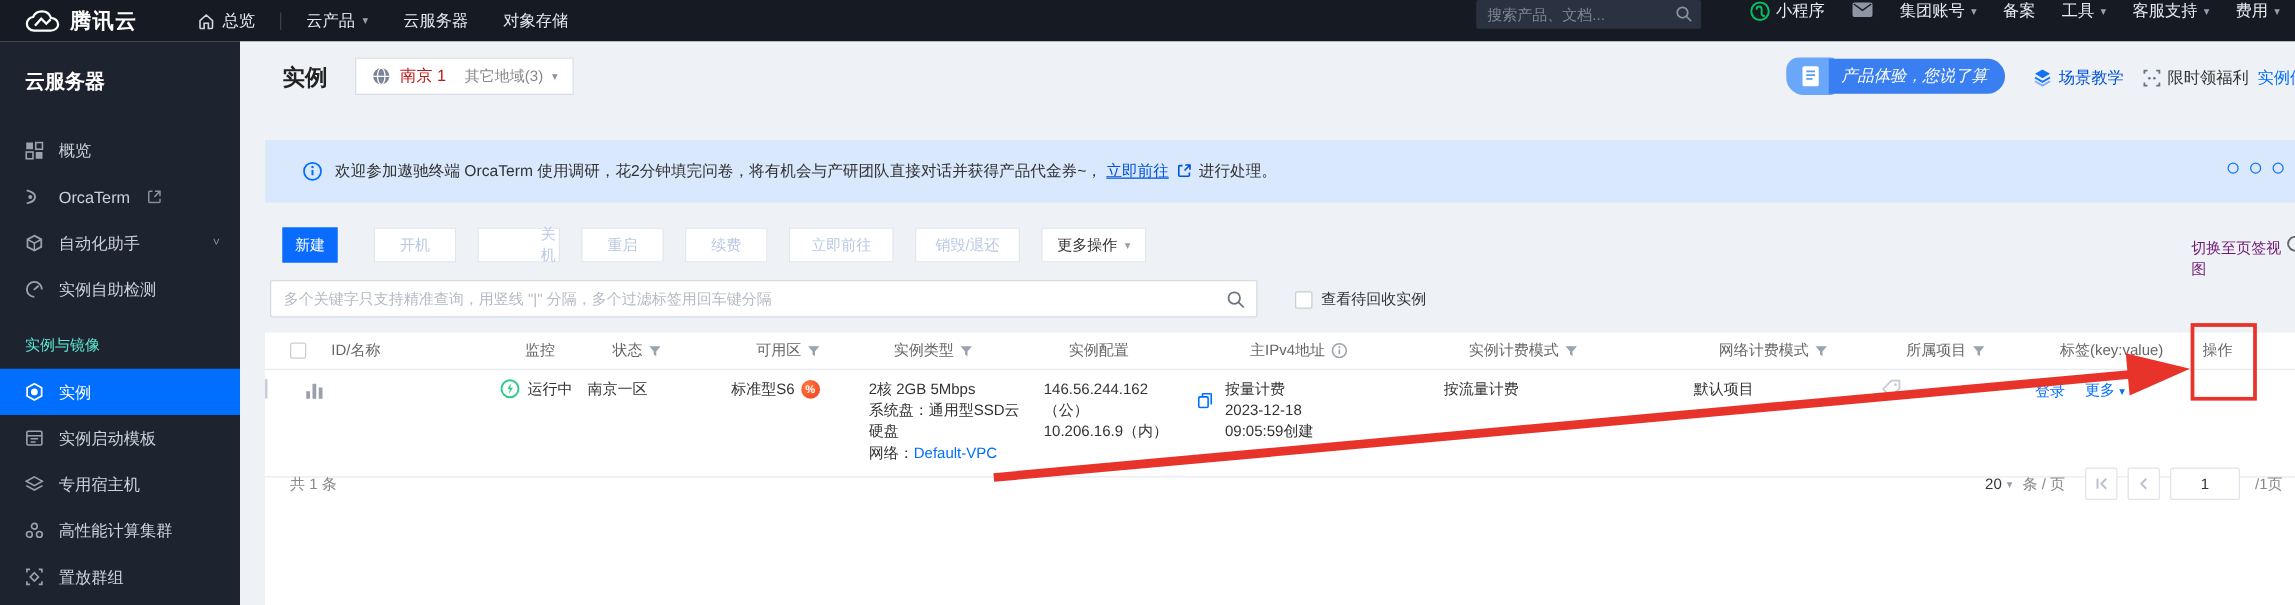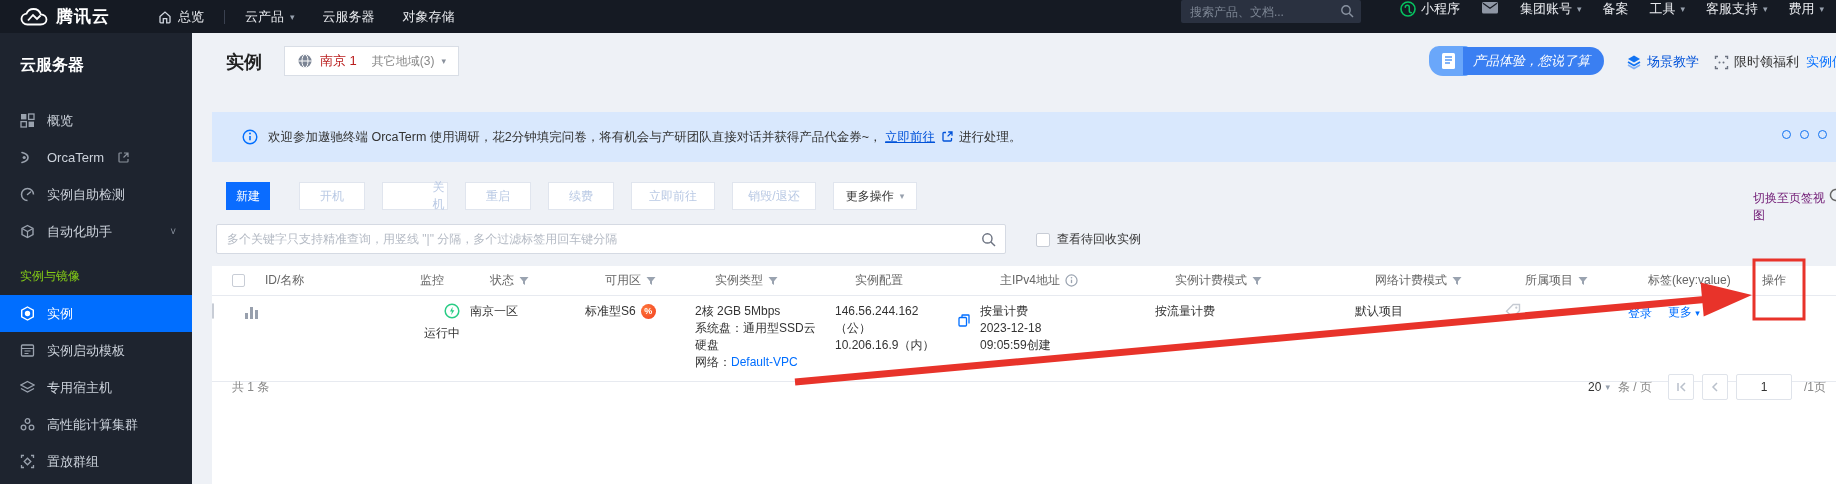--- a/index.html
+++ b/index.html
@@ -31,21 +31,21 @@
     margin-left:21px; cursor:pointer; white-space:nowrap; }
 
   
   .sidebar { position:absolute; left:0; top:33px; width:192px; height:451px;
     background:#1e242f; z-index:15; }
   .side-title { color:#fff; font-size:16px; font-weight:bold; padding:22px 0 0 20px; }
   .side-list { margin-top:26px; }
   .side-item { height:37px; display:flex; align-items:center; gap:12px; padding-left:20px;
     color:#ccd2db; font-size:13px; cursor:pointer; position:relative; }
   .side-item.active { background:#006eff; color:#fff; }
-  .side-group-label { color:#84cc16; font-size:12px; padding:18px 16px 10px 20px; }
+  .side-group-label { color:#5eead4; font-size:12px; padding:18px 16px 10px 20px; }
   .side-chevron { position:absolute; right:16px; color:#8b93a0; font-size:10px; }
 
   
   .page-title { position:absolute; left:226px; top:50px; font-size:18px; font-weight:bold; color:#222; }
   .region-box { position:absolute; left:284px; top:46px; height:30px; background:#fff;
     border:1px solid #d9dee6; display:flex; align-items:center; padding:0 12px; gap:7px; cursor:pointer; }
   .region-name { color:#b91c1c; font-size:13px; }
   .region-other { color:#888; font-size:12px; margin-left:8px; }
 
   .promo-pill { position:absolute; left:1429px; top:46px; height:30px; display:flex; align-items:center; cursor:pointer; }
@@ -86,21 +86,21 @@
   .card { position:absolute; left:212px; top:266px; right:0; bottom:0; background:#fff; }
   .tgrid { display:grid; grid-template-columns:33px 155px 70px 115px 110px 140px 145px 175px 200px 150px 123px 114px 1fr;
     padding-left:20px; }
   .thead-row { height:30px; align-items:center; border-bottom:1px solid #e7eaf0; }
   .th { color:#666; font-size:12px; display:flex; align-items:center; gap:5px; white-space:nowrap; }
   .trow { padding:7px 0 10px; border-bottom:1px solid #e7eaf0; align-items:start; }
   .cell { line-height:17px; font-size:12px; color:#333; padding-right:10px; }
   .link { color:#006eff; cursor:pointer; }
   .cell-config { word-break:break-all; }
   .ip-line { display:flex; align-items:center; gap:5px; }
-  .status-cell { display:flex; align-items:flex-end; gap:6px;flex-direction:column; }
+  .status-cell { display:flex; align-items:flex-start; gap:6px; }
   .type-cell { display:flex; align-items:center; gap:5px; }
   .promo-badge { width:15px; height:15px; border-radius:50%;
     background:radial-gradient(circle at 35% 35%, #ff7a3c, #f03c1f); color:#fff; font-size:9px;
     font-weight:bold; display:flex; align-items:center; justify-content:center; }
   .monitor-icon { display:flex; align-items:flex-end; gap:2px; height:13px; margin-top:3px; cursor:pointer; }
   .monitor-icon i { display:block; width:3px; background:#98a0ad; }
   .actions-cell { display:flex; align-items:center; gap:16px; padding-top:1px; }
 
   
   .pag-row { position:absolute; left:20px; right:10px; top:106px; height:30px;
@@ -227,35 +227,35 @@
       <span style="margin-left:2px;">
         <svg width="11" height="11" viewBox="0 0 11 11">
             <path d="M4 1H1.8A.8.8 0 0 0 1 1.8v7.4c0 .4.4.8.8.8h7.4c.4 0 .8-.4.8-.8V7" fill="none" stroke="#8a919c" stroke-width="1.2"></path>
             <path d="M6 1h4v4M10 1L5.5 5.5" fill="none" stroke="#8a919c" stroke-width="1.2"></path>
           </svg>
       </span>
     </div>
     <div class="side-item">
       <span>
         <svg width="15" height="15" viewBox="0 0 15 15">
+            <path d="M7.5 1.5l5.5 3v6l-5.5 3-5.5-3v-6z" fill="none" stroke="#9aa2ae" stroke-width="1.4"></path>
+            <path d="M2.5 4.8l5 2.7 5-2.7M7.5 7.5v5.5" fill="none" stroke="#9aa2ae" stroke-width="1.2"></path>
+          </svg>
+      </span>
+      <span>自动化助手</span>
+      <span class="side-chevron">˅</span>
+    </div>
+    <div class="side-item">
+      <span>
+        <svg width="15" height="15" viewBox="0 0 15 15">
             <path d="M13.5 7.5a6 6 0 1 0-6 6" fill="none" stroke="#9aa2ae" stroke-width="1.5"></path>
             <path d="M7.5 7.5L10.5 5" stroke="#9aa2ae" stroke-width="1.5" stroke-linecap="round"></path>
           </svg>
       </span>
       <span>实例自助检测</span>
-    </div>
-    <div class="side-item">
-      <span>
-        <svg width="15" height="15" viewBox="0 0 15 15">
-            <path d="M7.5 1.5l5.5 3v6l-5.5 3-5.5-3v-6z" fill="none" stroke="#9aa2ae" stroke-width="1.4"></path>
-            <path d="M2.5 4.8l5 2.7 5-2.7M7.5 7.5v5.5" fill="none" stroke="#9aa2ae" stroke-width="1.2"></path>
-          </svg>
-      </span>
-      <span>自动化助手</span>
-      <span class="side-chevron">˅</span>
     </div>
     <div class="side-group-label">实例与镜像</div>
     <div class="side-item active">
       <span>
         <svg width="15" height="15" viewBox="0 0 15 15">
             <path d="M7.5 1l5.8 3.2v6.6L7.5 14 1.7 10.8V4.2z" fill="none" stroke="#fff" stroke-width="1.4"></path>
             <path d="M4.8 7.5a2.7 2.7 0 0 0 5.4 0 2.7 2.7 0 0 0-5.4 0z" fill="#fff"></path>
           </svg>
       </span>
       <span>实例</span>

